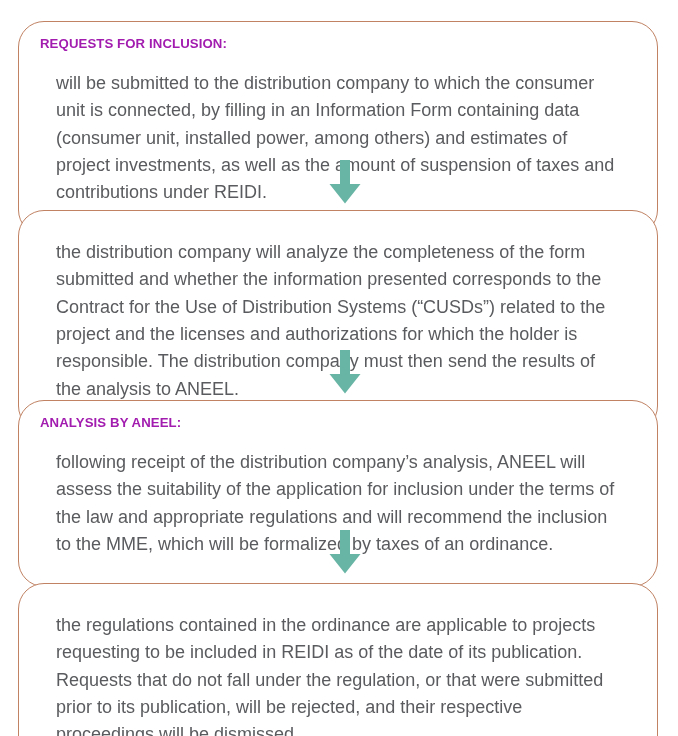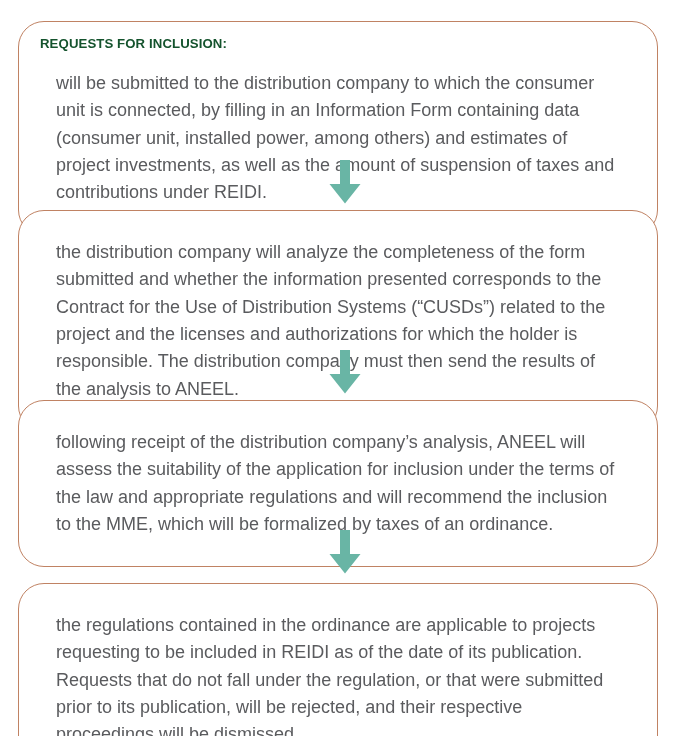--- a/index.html
+++ b/index.html
@@ -23,21 +23,21 @@
     position: absolute;
     left: 18px;
     width: 640px;
     box-sizing: border-box;
     border: 1.4px solid #c08263;
     border-radius: 26px;
     background: #ffffff;
     padding: 12px 20px 12px 21px;
   }
   .step-title {
-    color: #14532d;
+    color: #a21caf;
     font-weight: bold;
     font-size: 13.2px;
     letter-spacing: 0.1px;
     line-height: 1.5;
     margin: 0 0 1px 0;
     white-space: nowrap;
   }
   .step-body {
     color: #5a5b5e;
     font-size: 18px;
@@ -85,20 +85,21 @@
     <p class="step-body">the distribution company will analyze the completeness of the form submitted and whether the information presented corresponds to the Contract for the Use of Distribution Systems (“CUSDs”) related to the project and the licenses and authorizations for which the holder is responsible. The distribution company must then send the results of the analysis to ANEEL.</p>
   </div>
 
   <div class="arrow" id="arrow-2">
     <svg viewBox="0 0 32 44" xmlns="http://www.w3.org/2000/svg" aria-hidden="true">
       <path d="M11 0 H21 V24 H31.5 L16 43.5 L0.5 24 H11 Z" fill="#69b5a5"></path>
     </svg>
   </div>
 
   <div class="step-box" id="box-3">
+    <p class="step-title">ANALYSIS BY ANEEL:</p>
     <p class="step-body">following receipt of the distribution company’s analysis, ANEEL will assess the suitability of the application for inclusion under the terms of the law and appropriate regulations and will recommend the inclusion to the MME, which will be formalized by taxes of an ordinance.</p>
   </div>
 
   <div class="arrow" id="arrow-3">
     <svg viewBox="0 0 32 44" xmlns="http://www.w3.org/2000/svg" aria-hidden="true">
       <path d="M11 0 H21 V24 H31.5 L16 43.5 L0.5 24 H11 Z" fill="#69b5a5"></path>
     </svg>
   </div>
 
   <div class="step-box" id="box-4">

